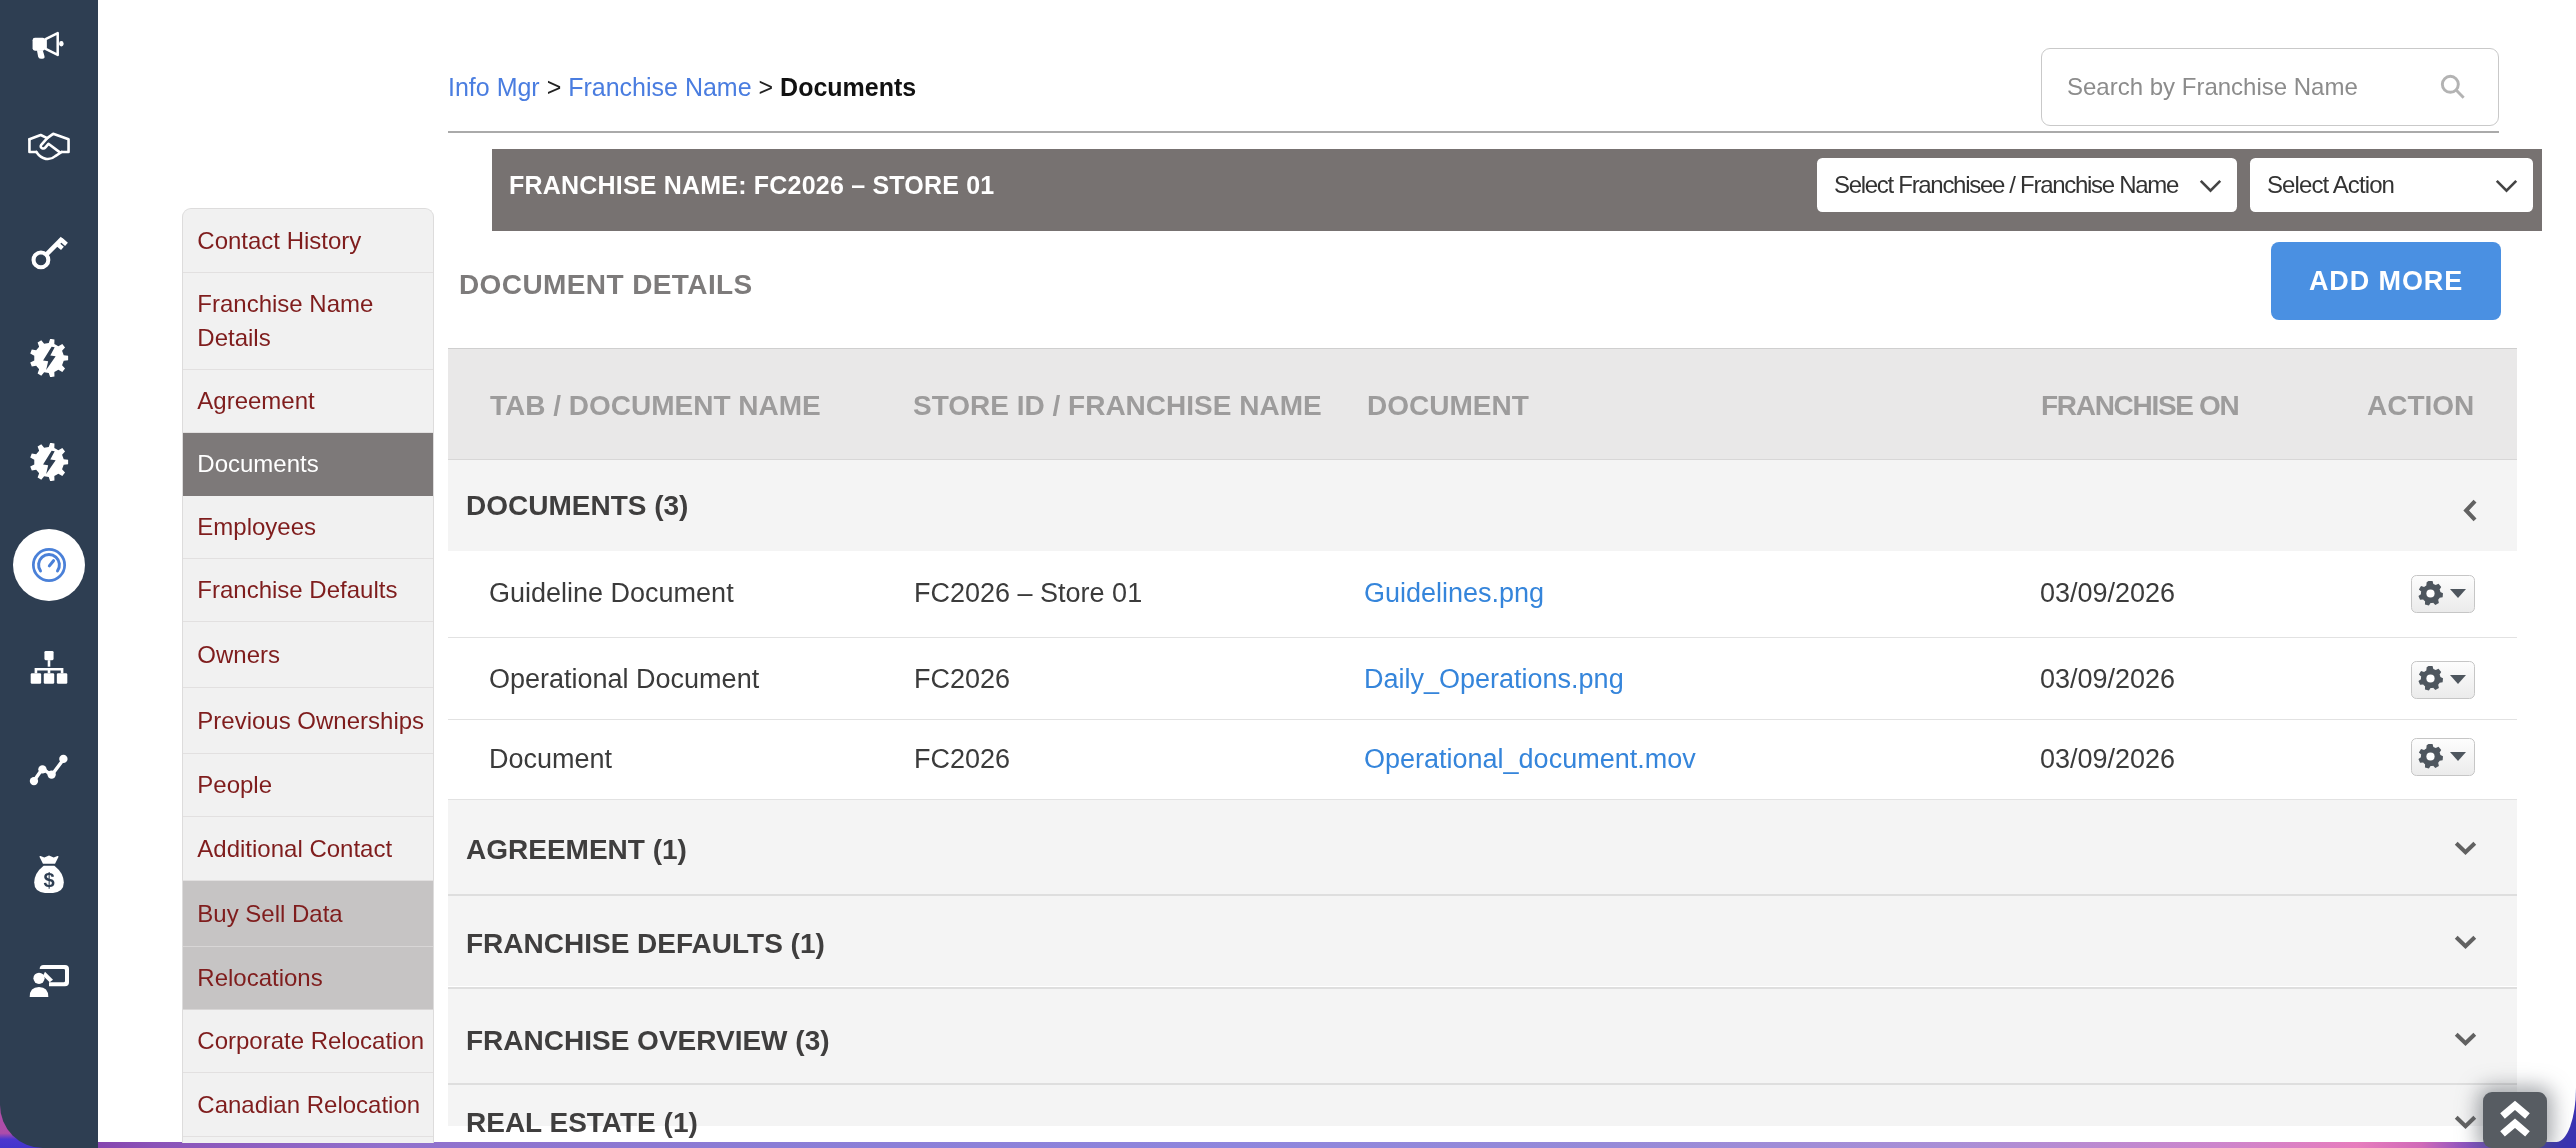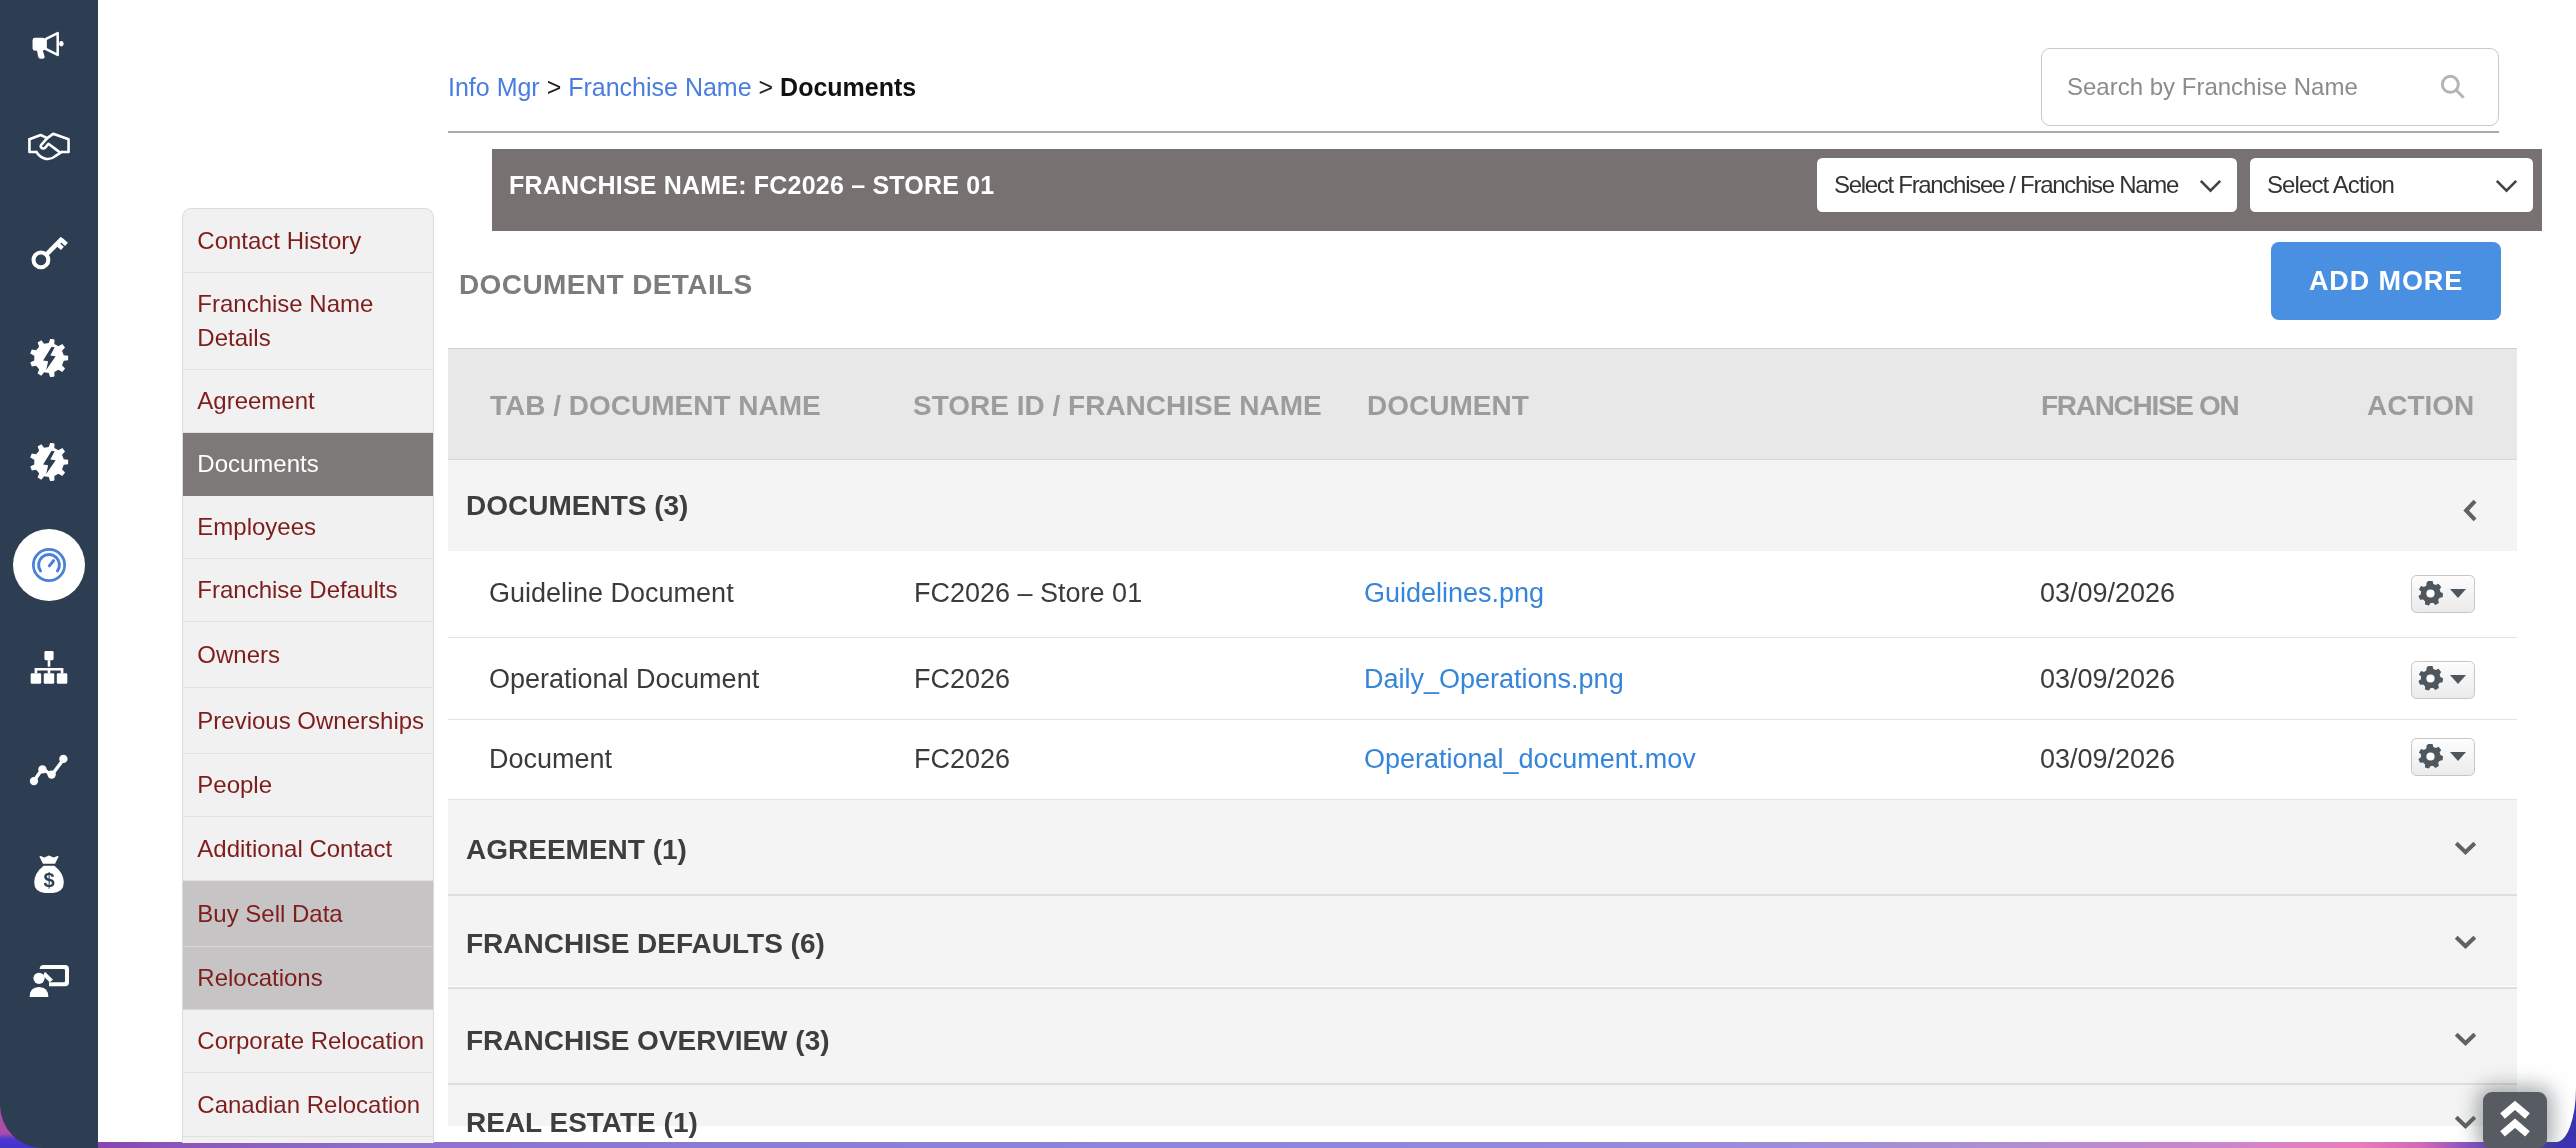--- a/index.html
+++ b/index.html
@@ -171,21 +171,21 @@
     </div>
 </div>
 
 <div class="abs secband" style="top:799px;height:96px;border-top:1.8px solid #e2e2e2">
   <div class="lbl" style="top:34px">AGREEMENT (1)</div>
   <svg class="chev" style="top:41px" width="23" height="14.3" viewBox="0 0 26 16">
       <polyline points="2.5,2.5 13,12.5 23.5,2.5" fill="none" stroke="#616161" stroke-width="4.6"></polyline>
     </svg>
 </div>
 <div class="abs secband" style="top:894px;height:92px;border-top:2.7px solid #dedede">
-  <div class="lbl" style="top:32px">FRANCHISE DEFAULTS (6)</div>
+  <div class="lbl" style="top:32px">FRANCHISE DEFAULTS (1)</div>
   <svg class="chev" style="top:39px" width="23" height="14.3" viewBox="0 0 26 16">
       <polyline points="2.5,2.5 13,12.5 23.5,2.5" fill="none" stroke="#616161" stroke-width="4.6"></polyline>
     </svg>
 </div>
 <div class="abs secband" style="top:987px;height:97px;border-top:2.7px solid #dedede">
   <div class="lbl" style="top:36px">FRANCHISE OVERVIEW (3)</div>
   <svg class="chev" style="top:43px" width="23" height="14.3" viewBox="0 0 26 16">
       <polyline points="2.5,2.5 13,12.5 23.5,2.5" fill="none" stroke="#616161" stroke-width="4.6"></polyline>
     </svg>
 </div>

